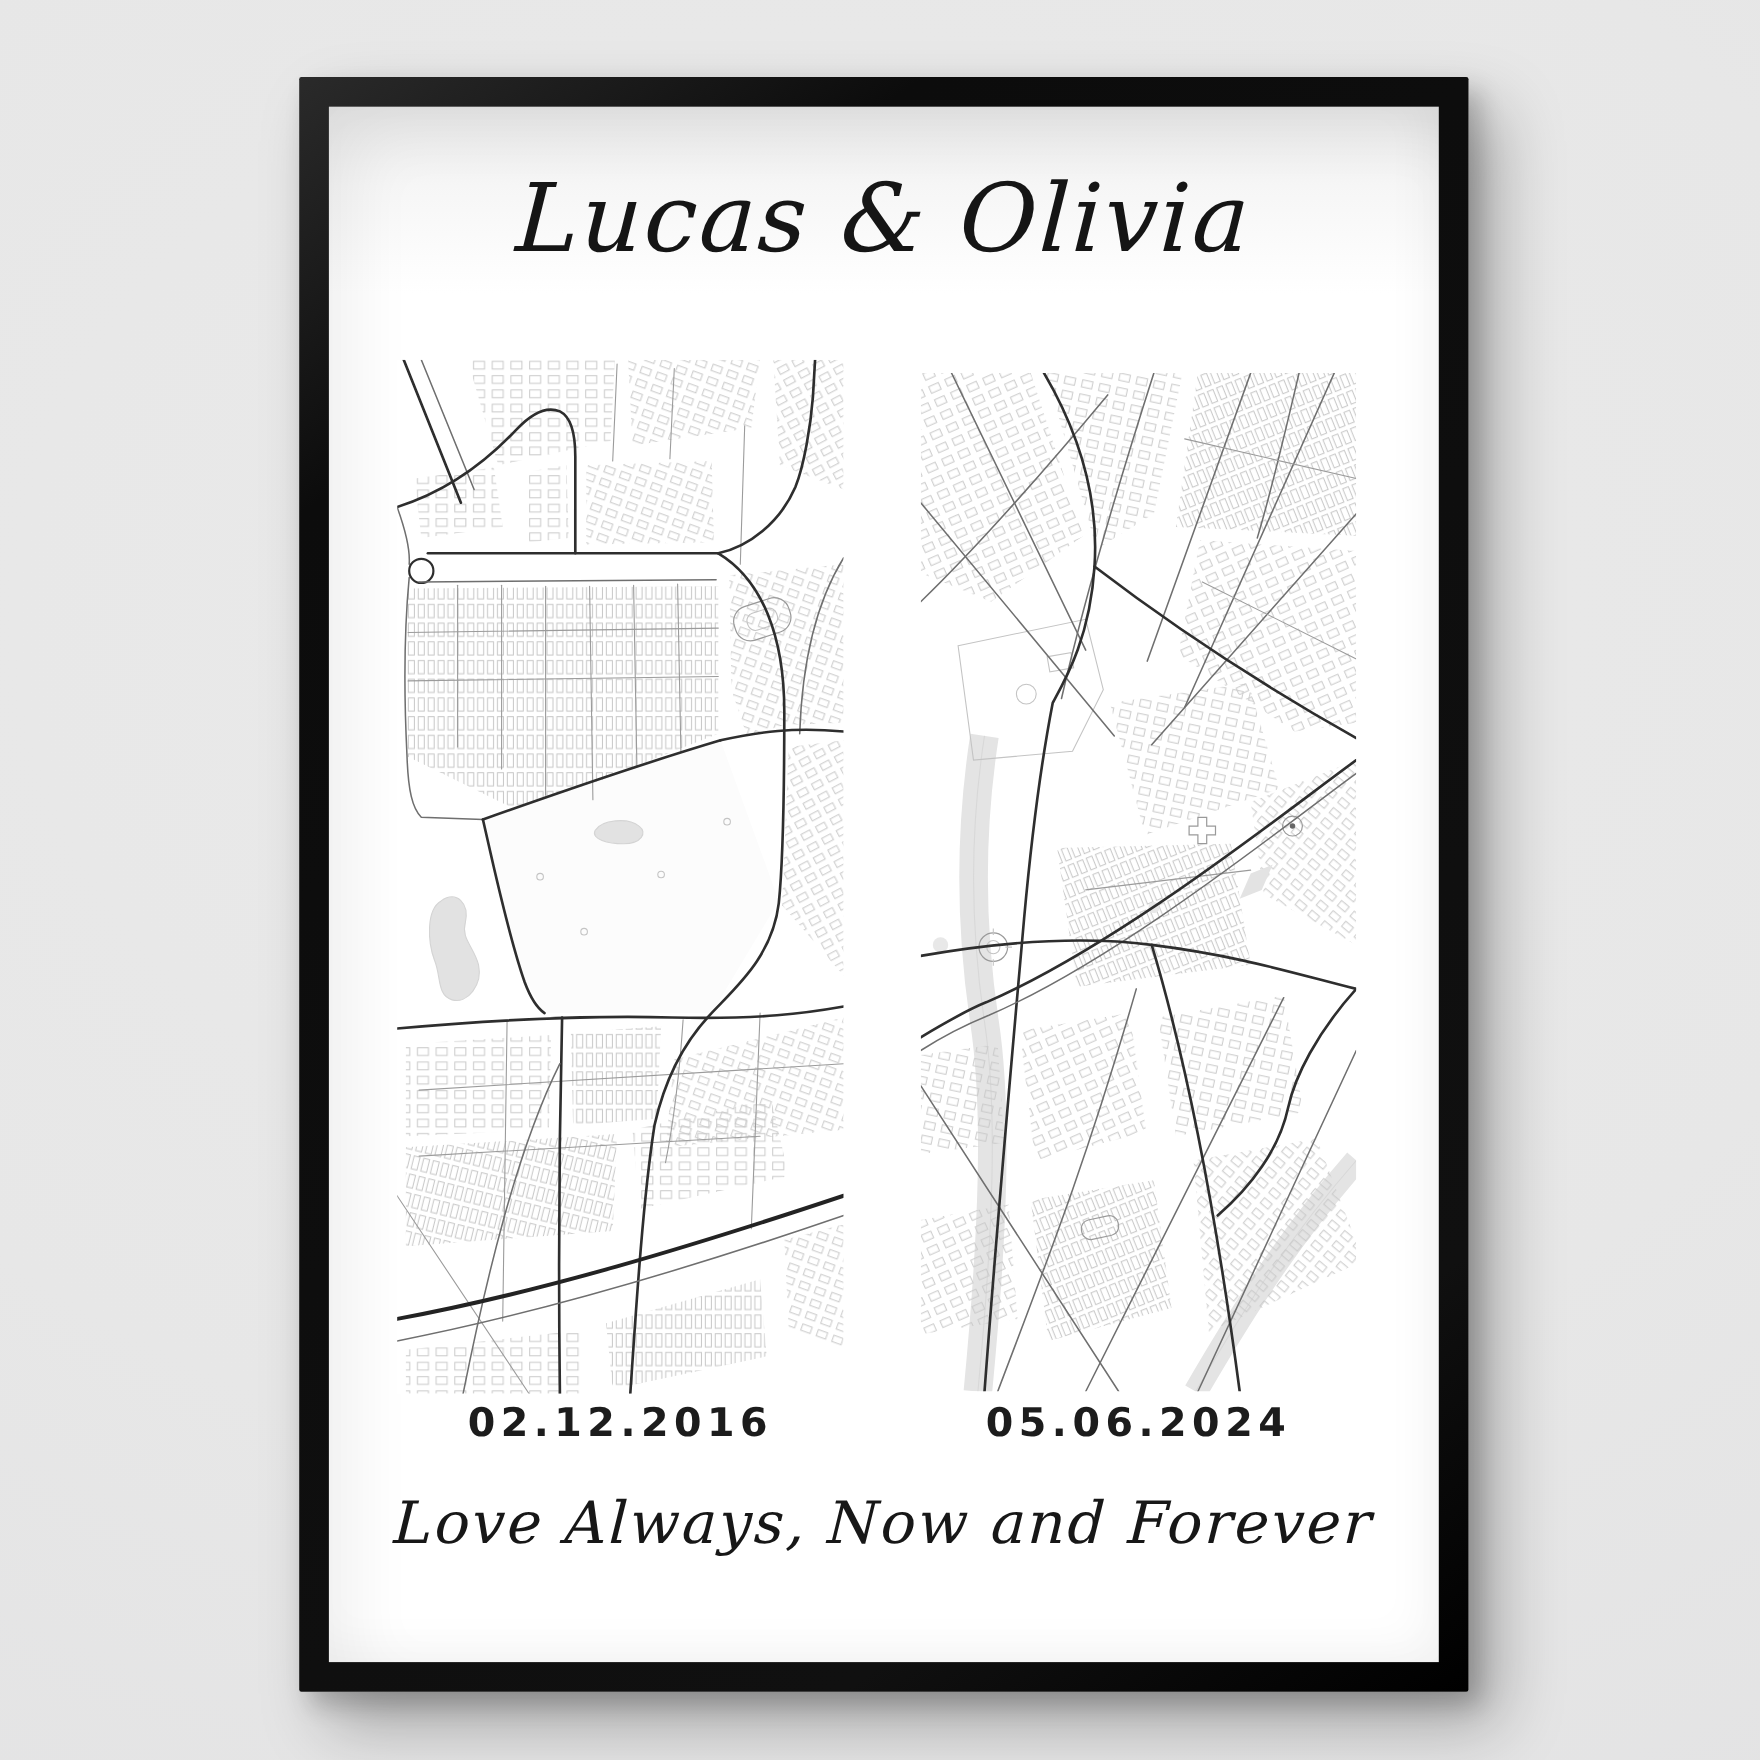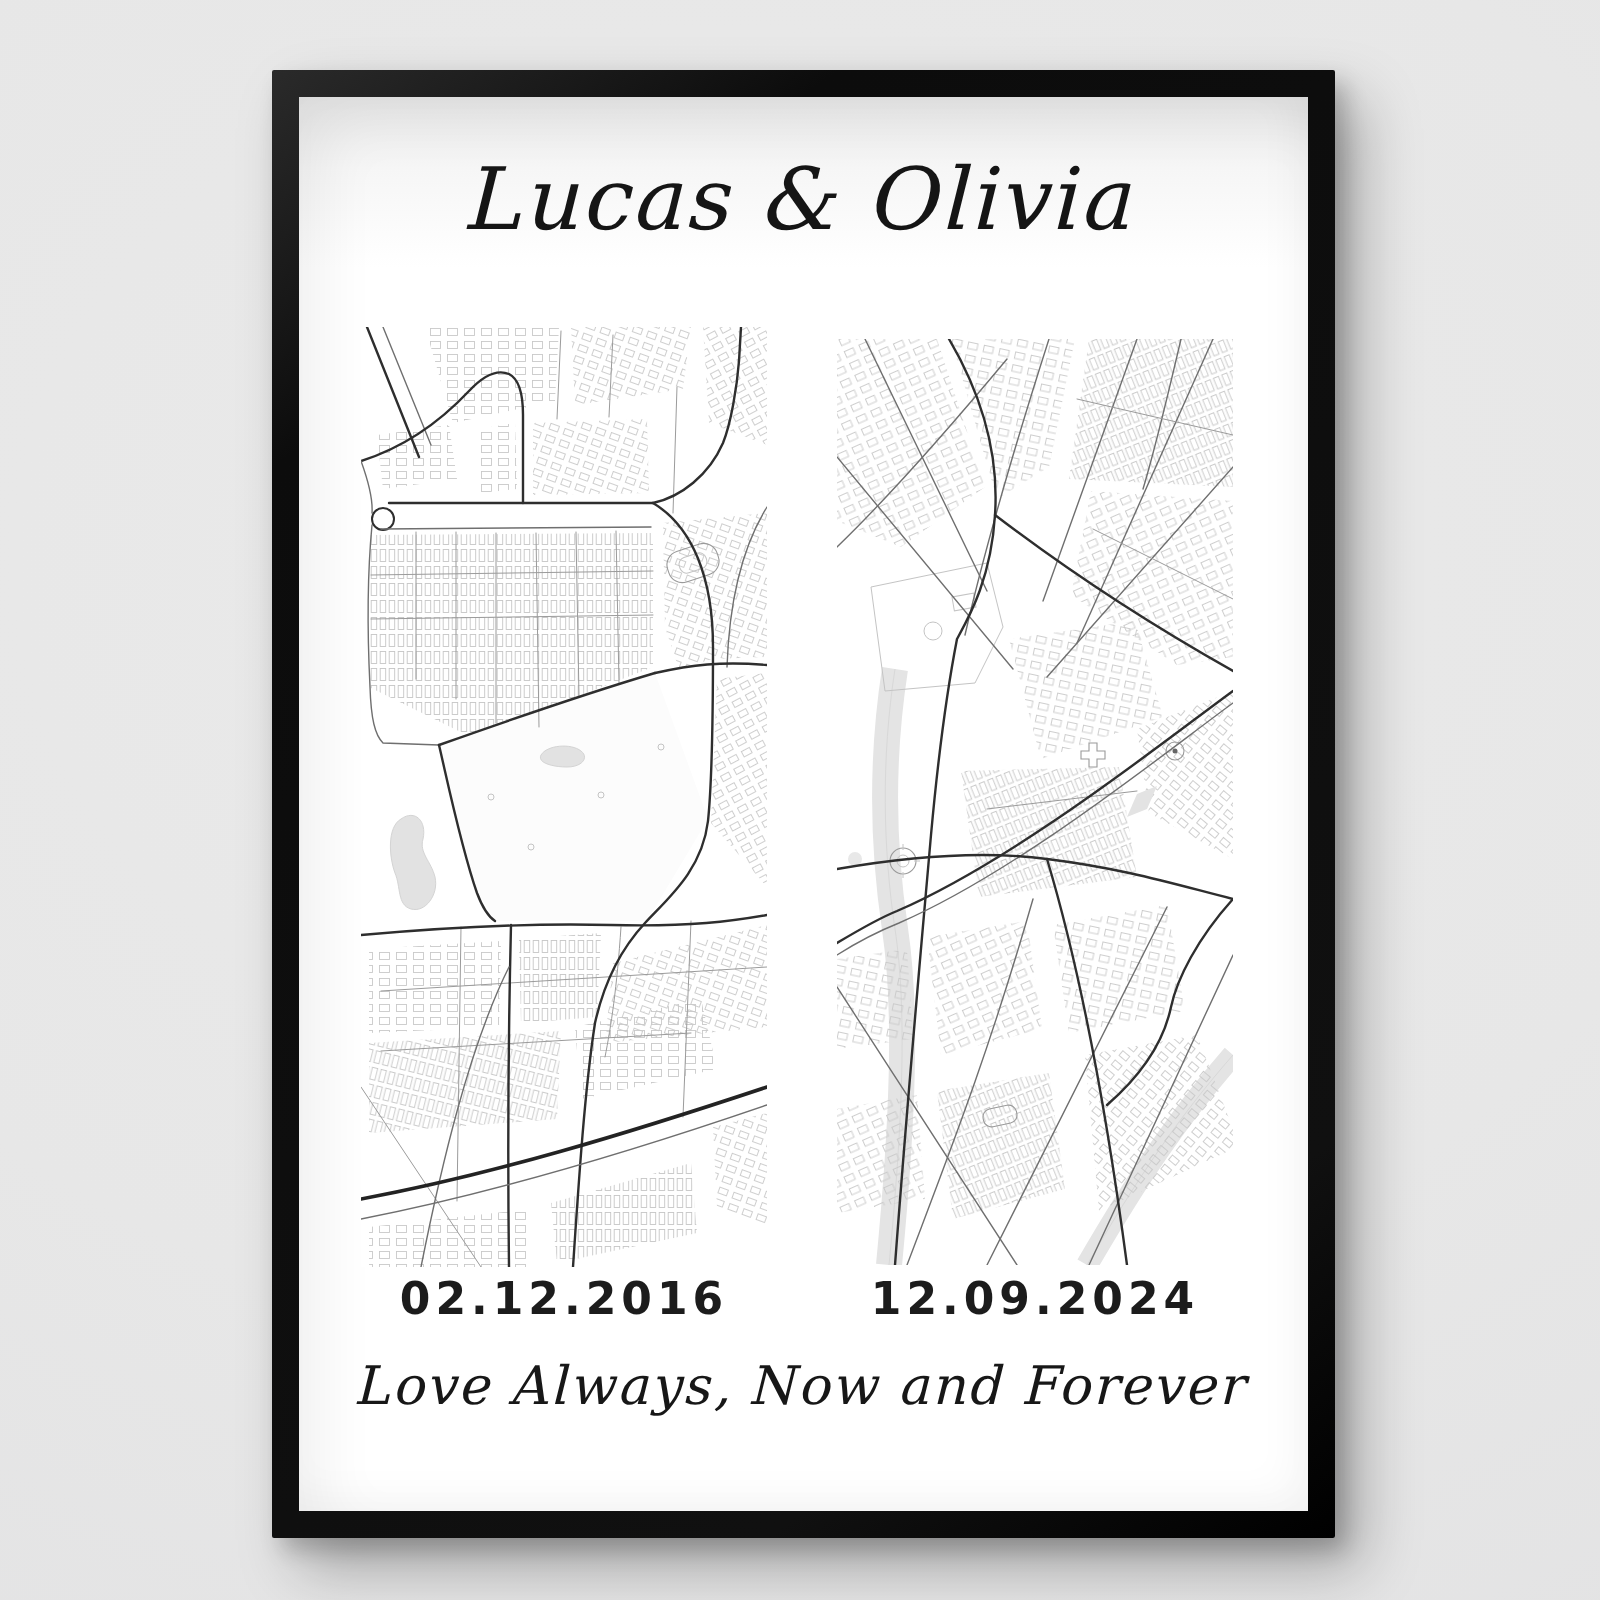--- a/index.html
+++ b/index.html
@@ -37,21 +37,21 @@
     position:absolute;background:#fff;overflow:hidden;
   }
   .map-panel.left{left:62px;top:230px;width:406px;height:940px;}
   .map-panel.right{left:538px;top:242px;width:396px;height:926px;}
   .map-panel svg{display:block;width:100%;height:100%;}
   .map-date{
     position:absolute;top:1176px;
     text-align:center;
     font-family:"DejaVu Sans", sans-serif;
     font-weight:700;
-    font-size:44px;
+    font-size:36px;
     letter-spacing:5px;
     color:#1c1c1c;
   }
   .map-date.left{left:62px;width:406px;}
   .map-date.right{left:538px;width:396px;}
   .poster-caption{
     position:absolute;left:0;top:1258px;width:100%;
     text-align:center;
     font-family:"DejaVu Serif", serif;
     font-style:italic;
@@ -250,18 +250,18 @@
         <path class="rd-major" d="M158 176 C226 228 300 278 396 332"></path>
         <path class="rd-major" d="M396 352 C330 400 180 520 60 572 C40 580 20 592 0 604"></path>
         <path class="rd-med" d="M396 364 C330 412 182 532 62 584 C42 592 22 602 0 616"></path>
         <path class="rd-major" d="M0 530 C80 516 150 512 210 520 C290 530 340 546 396 560"></path>
         <path class="rd-major" d="M210 520 C240 620 268 760 290 926"></path>
         <path class="rd-major" d="M396 560 C360 600 340 640 334 668 C326 706 300 740 270 766"></path>
       </svg>
     </div>
 
     <div class="map-date left">02.12.2016</div>
-    <div class="map-date right">12.09.2024</div>
+    <div class="map-date right">05.06.2024</div>
 
     <div class="poster-caption">Love Always, Now and Forever</div>
 
   </div>
 </div>
 
 </body></html>

